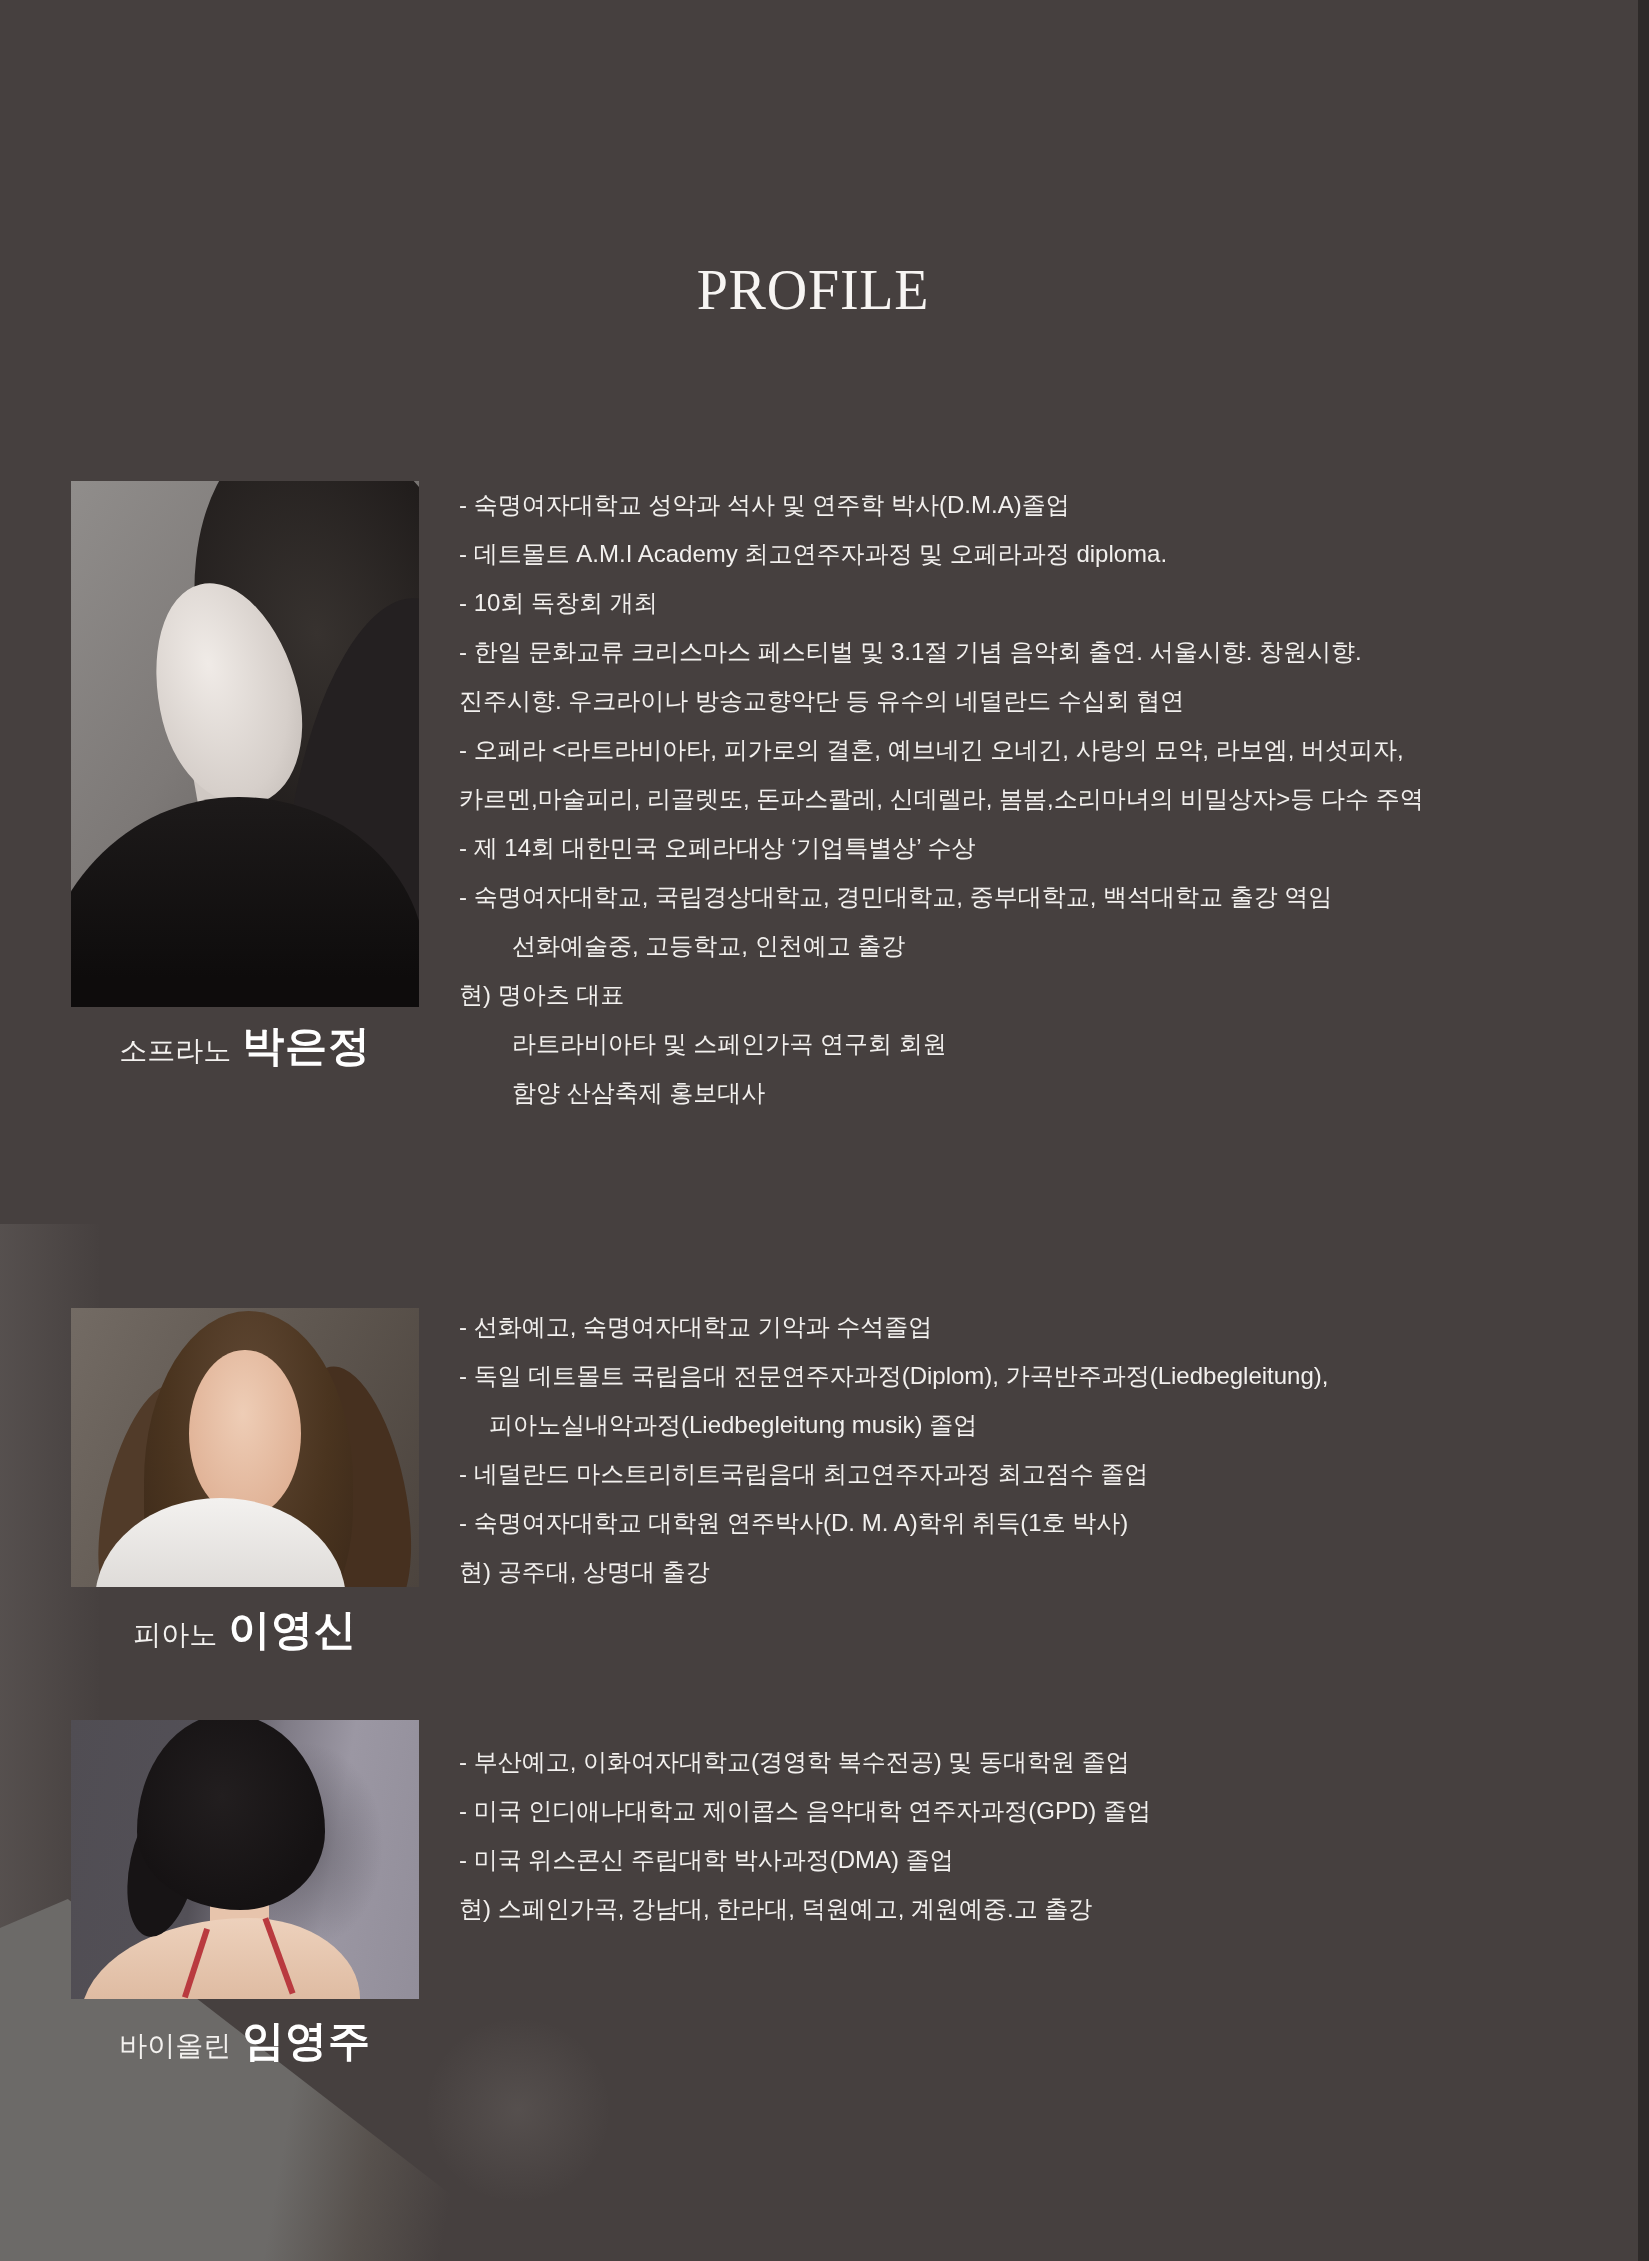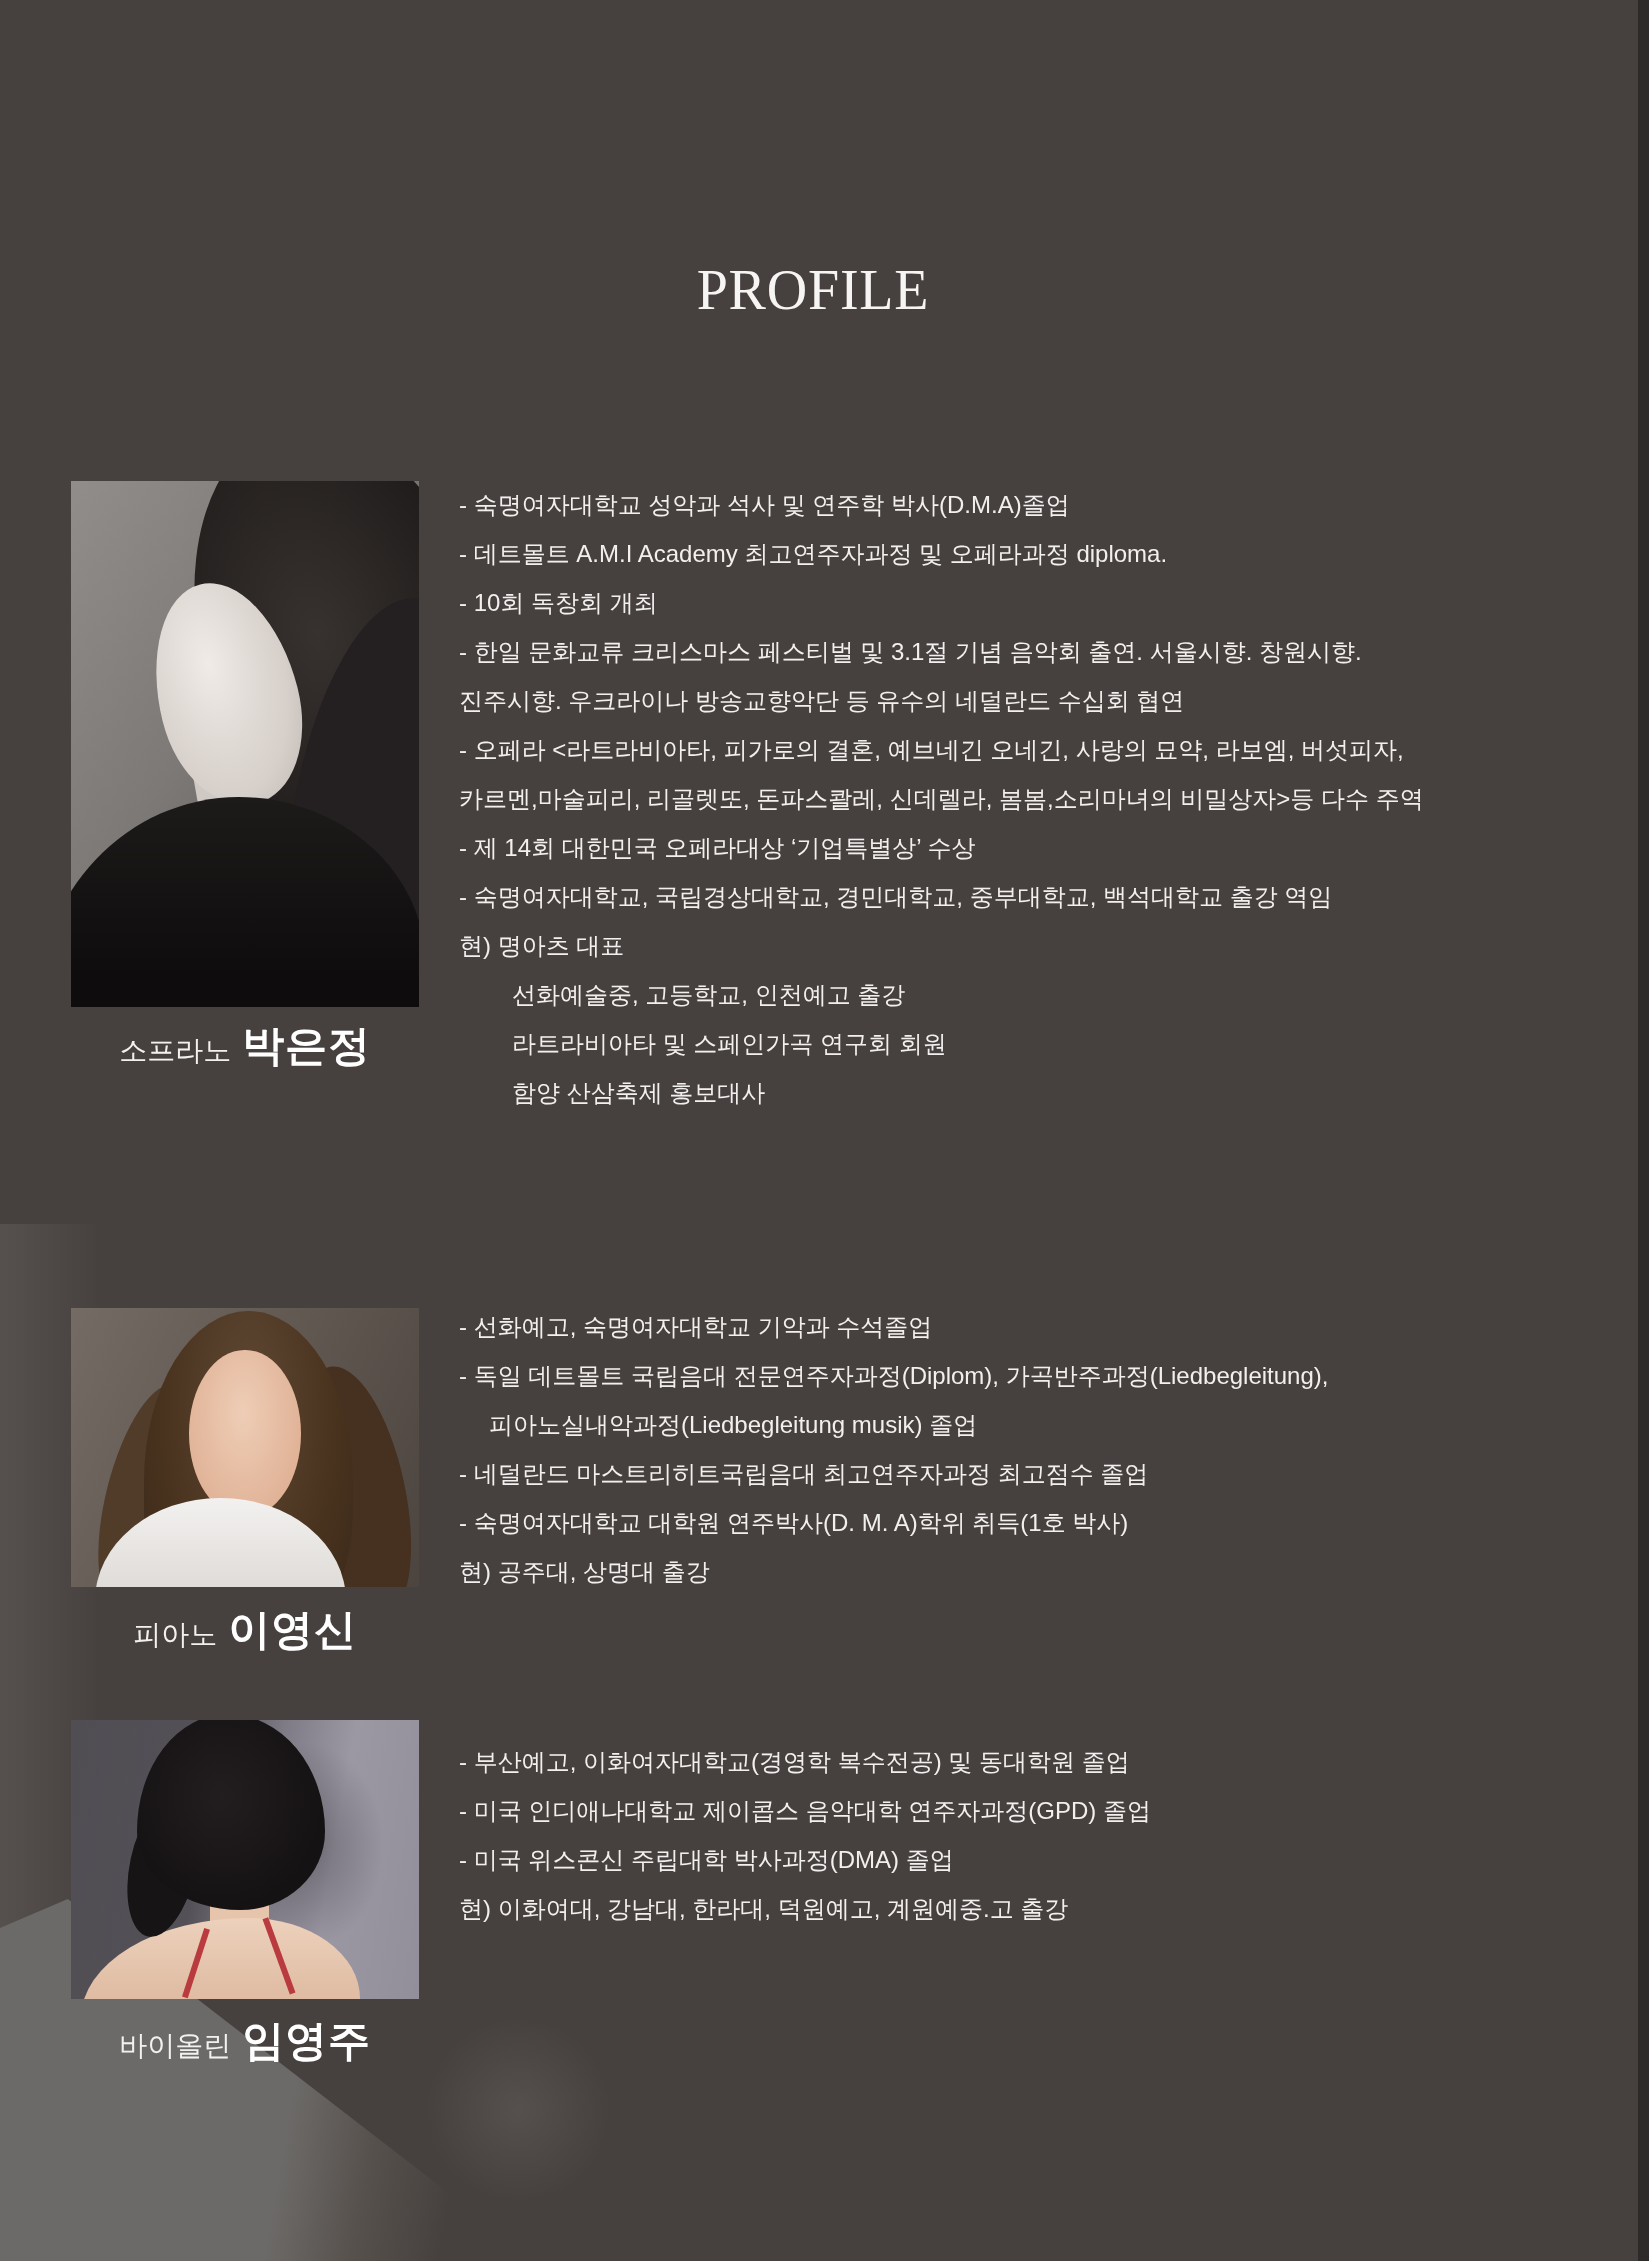--- a/index.html
+++ b/index.html
@@ -96,22 +96,22 @@
   <div class="lines lines-1">
       <div class="line">- 숙명여자대학교 성악과 석사 및 연주학 박사(D.M.A)졸업</div>
       <div class="line">- 데트몰트 A.M.I Academy 최고연주자과정 및 오페라과정 diploma.</div>
       <div class="line">- 10회 독창회 개최</div>
       <div class="line">- 한일 문화교류 크리스마스 페스티벌 및 3.1절 기념 음악회 출연. 서울시향. 창원시향.</div>
       <div class="line">진주시향. 우크라이나 방송교향악단 등 유수의 네덜란드 수십회 협연</div>
       <div class="line">- 오페라 &lt;라트라비아타, 피가로의 결혼, 예브네긴 오네긴, 사랑의 묘약, 라보엠, 버섯피자,</div>
       <div class="line">카르멘,마술피리, 리골렛또, 돈파스콸레, 신데렐라, 봄봄,소리마녀의 비밀상자&gt;등 다수 주역</div>
       <div class="line">- 제 14회 대한민국 오페라대상 ‘기업특별상’ 수상</div>
       <div class="line">- 숙명여자대학교, 국립경상대학교, 경민대학교, 중부대학교, 백석대학교 출강 역임</div>
+      <div class="line indent">선화예술중, 고등학교, 인천예고 출강</div>
       <div class="line">현) 명아츠 대표</div>
-      <div class="line indent">선화예술중, 고등학교, 인천예고 출강</div>
       <div class="line indent">라트라비아타 및 스페인가곡 연구회 회원</div>
       <div class="line indent">함양 산삼축제 홍보대사</div>
     </div>
 
   <div class="photo photo-2" title="피아니스트 컬러 프로필 사진 (흰 셔츠, 긴 갈색 머리, 미소)">
     <div class="p2-hair2"></div>
     <div class="p2-hair3"></div>
     <div class="p2-hair"></div>
     <div class="p2-face"></div>
     <div class="p2-shirt"></div>
@@ -138,17 +138,17 @@
     <div class="p3-face"></div>
     <div class="p3-hair"></div>
   </div>
   <div class="caption caption-3">
     <span class="role">바이올린</span><span class="name">임영주</span>
   </div>
   <div class="lines lines-3">
       <div class="line">- 부산예고, 이화여자대학교(경영학 복수전공) 및 동대학원 졸업</div>
       <div class="line">- 미국 인디애나대학교 제이콥스 음악대학 연주자과정(GPD) 졸업</div>
       <div class="line">- 미국 위스콘신 주립대학 박사과정(DMA) 졸업</div>
-      <div class="line">현) 이화여대, 강남대, 한라대, 덕원예고, 계원예중.고 출강</div>
+      <div class="line">현) 스페인가곡, 강남대, 한라대, 덕원예고, 계원예중.고 출강</div>
     </div>
 
 </div>
 
 
 </body></html>

